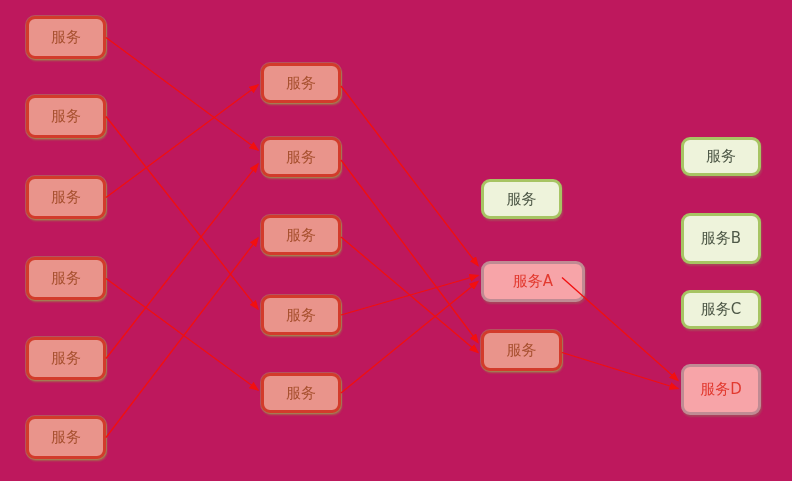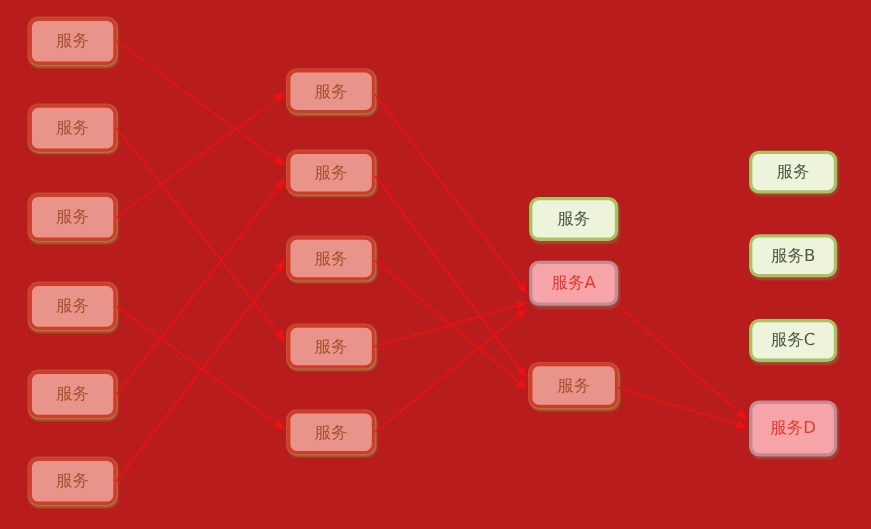--- a/index.html
+++ b/index.html
@@ -1,19 +1,19 @@
 <!DOCTYPE html>
 <html><head>
 <meta charset="utf-8">
 <style>
   html,body{margin:0;padding:0;background:#ffffff;}
   #canvas{
     position:relative;
     width:792px;height:481px;
-    background:#b91c1c;
+    background:#be185d;
     overflow:hidden;
     font-family:"DejaVu Sans","Liberation Sans",sans-serif;
   }
   #edges-layer{
     position:absolute;left:0;top:0;width:792px;height:481px;
     z-index:2;pointer-events:none;
   }
   .node{
     position:absolute;
     box-sizing:border-box;
@@ -100,30 +100,30 @@
       </div>
       <div class="node style-red" style="left: 261px; top: 295px; width: 80px; height: 40px;">
         <span class="node-label">服务</span>
       </div>
       <div class="node style-red" style="left: 261px; top: 373px; width: 80px; height: 40px;">
         <span class="node-label">服务</span>
       </div>
       <div class="node style-green" style="left: 481px; top: 179px; width: 81px; height: 40px;">
         <span class="node-label">服务</span>
       </div>
-      <div class="node style-pink" style="left: 481px; top: 237px; width: 81px; height: 41px;">
+      <div class="node style-pink" style="left: 481px; top: 261px; width: 104px; height: 41px;">
         <span class="node-label">服务A</span>
       </div>
       <div class="node style-red" style="left: 481px; top: 330px; width: 81px; height: 41px;">
         <span class="node-label">服务</span>
       </div>
       <div class="node style-green" style="left: 681px; top: 137px; width: 80px; height: 39px;">
         <span class="node-label">服务</span>
       </div>
-      <div class="node style-green" style="left: 681px; top: 213px; width: 80px; height: 39px; justify-content: center;">
+      <div class="node style-green" style="left: 681px; top: 213px; width: 80px; height: 51px; justify-content: center;">
         <span class="node-label">服务B</span>
       </div>
       <div class="node style-green" style="left: 681px; top: 290px; width: 80px; height: 39px;">
         <span class="node-label">服务C</span>
       </div>
       <div class="node style-pink" style="left: 681px; top: 364px; width: 80px; height: 51px;">
         <span class="node-label">服务D</span>
       </div>
     </div>
 </div>

